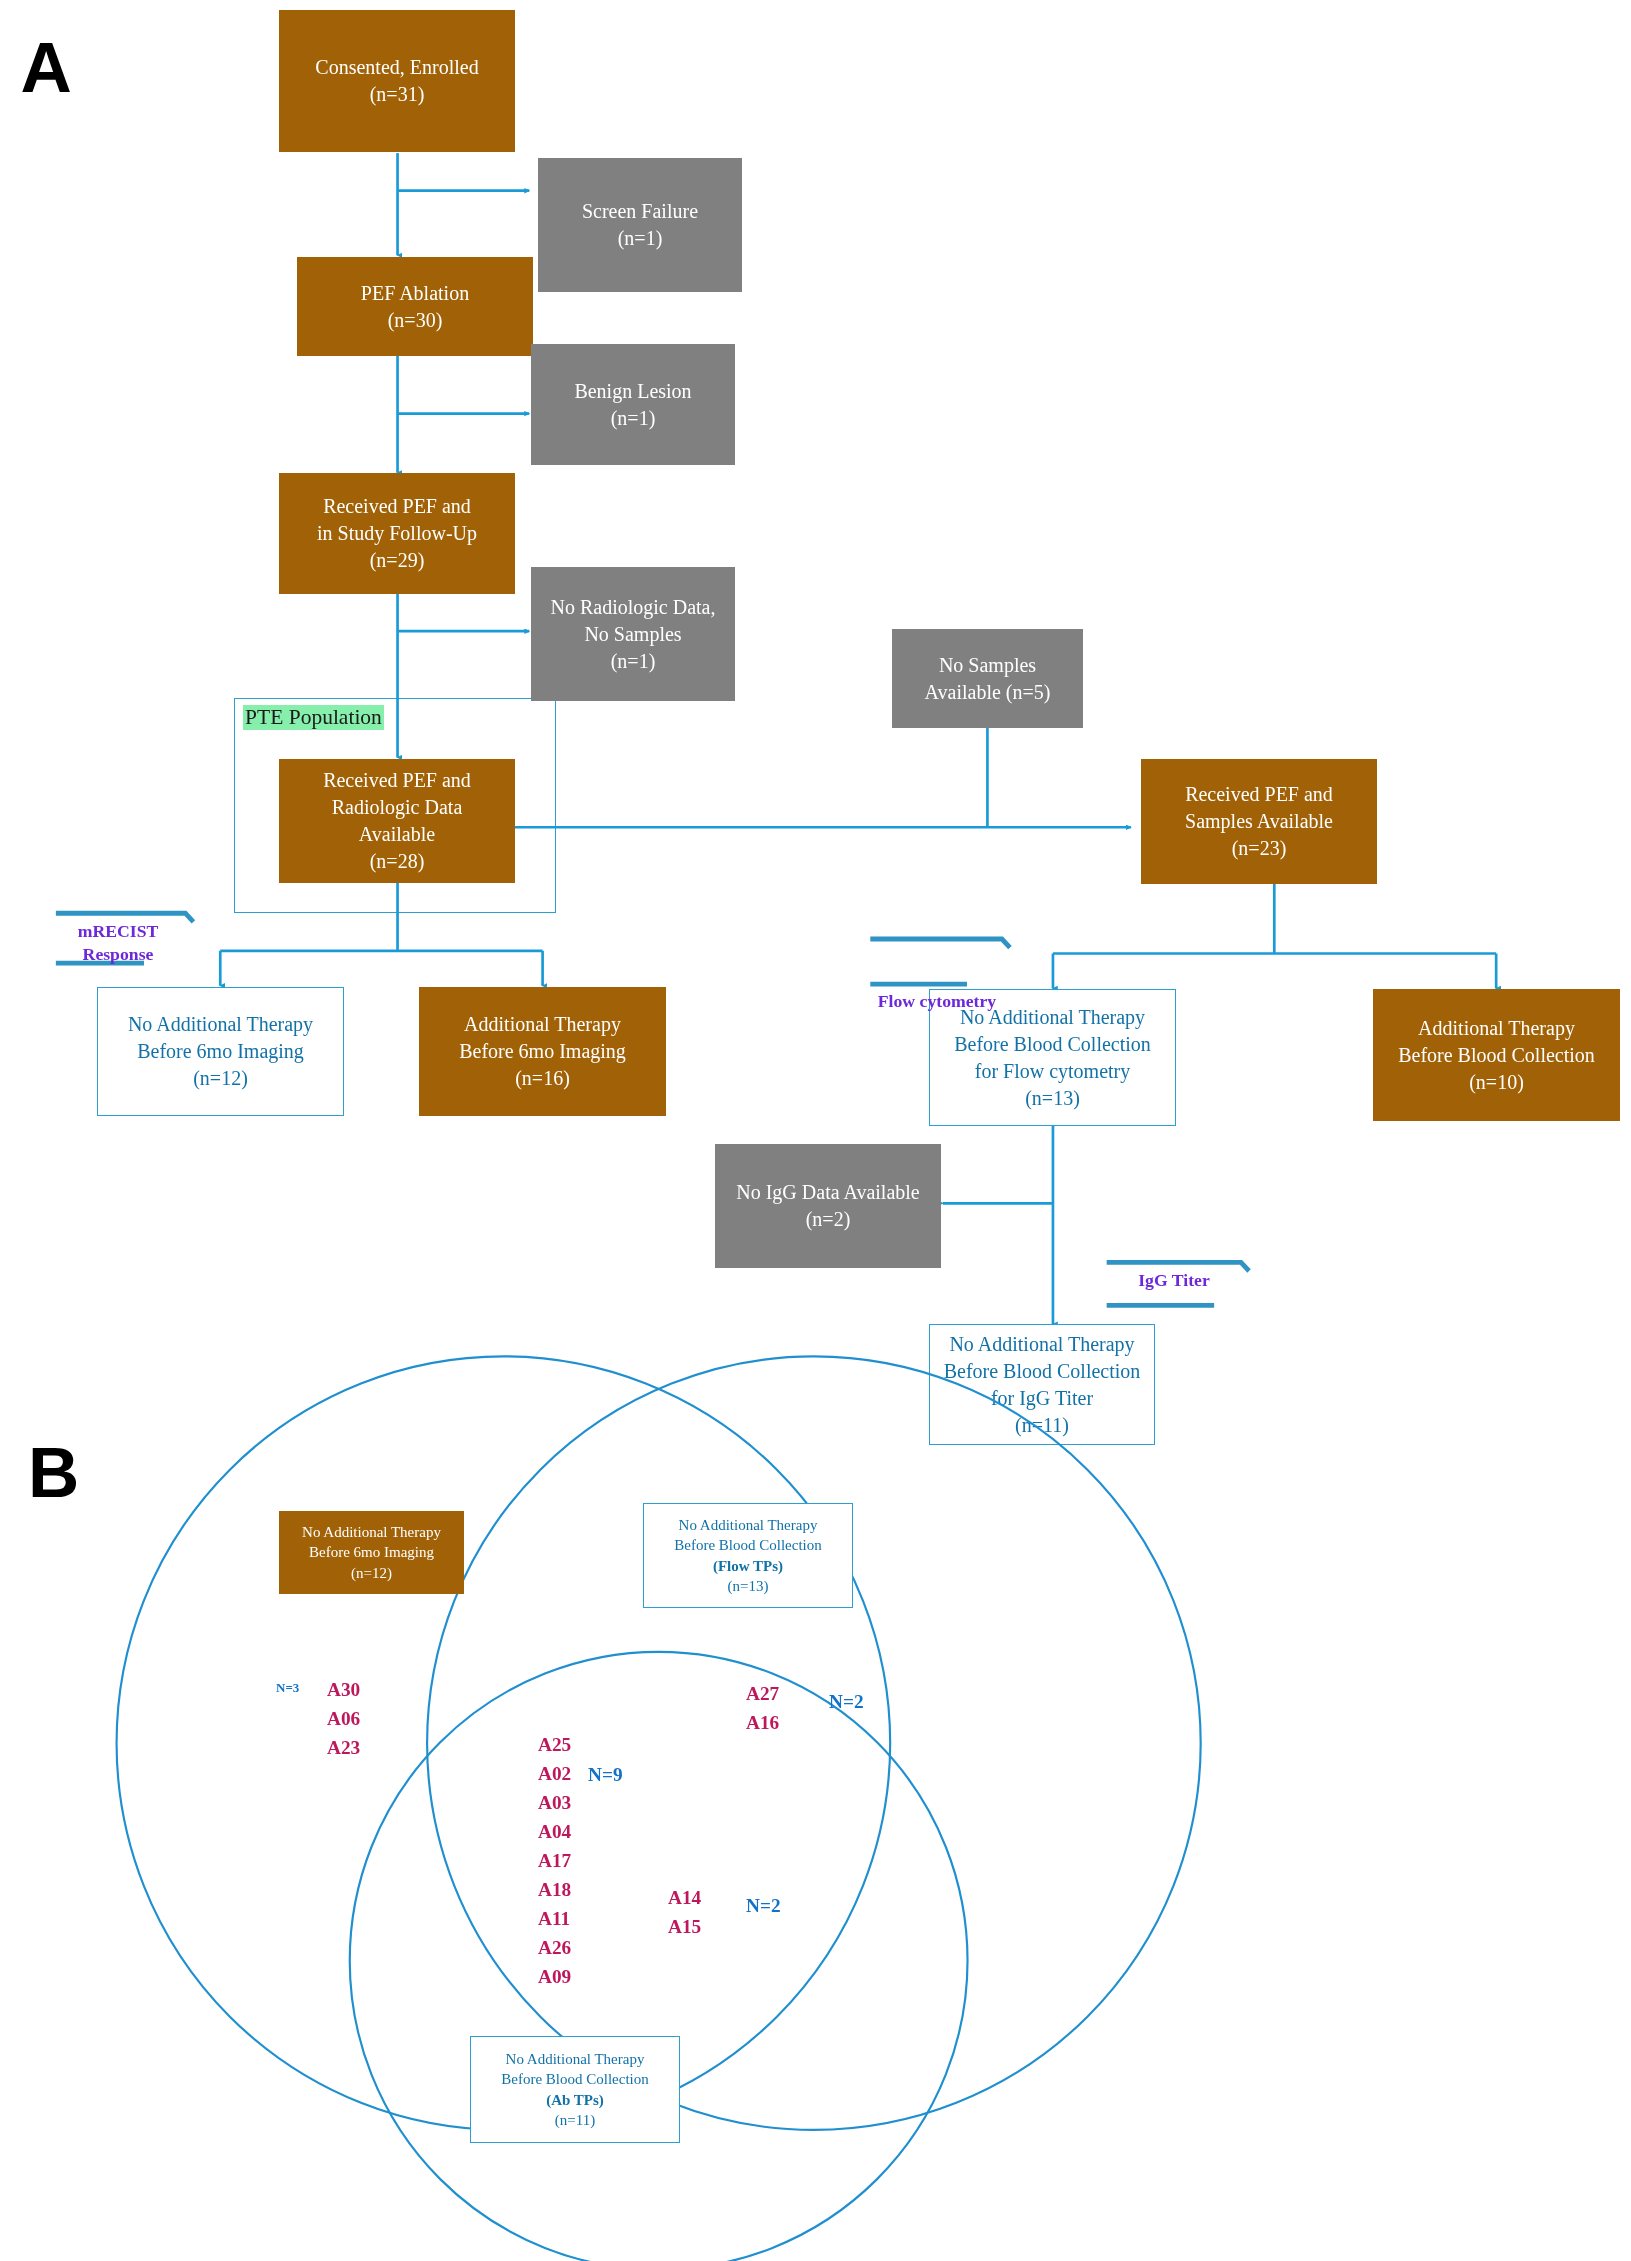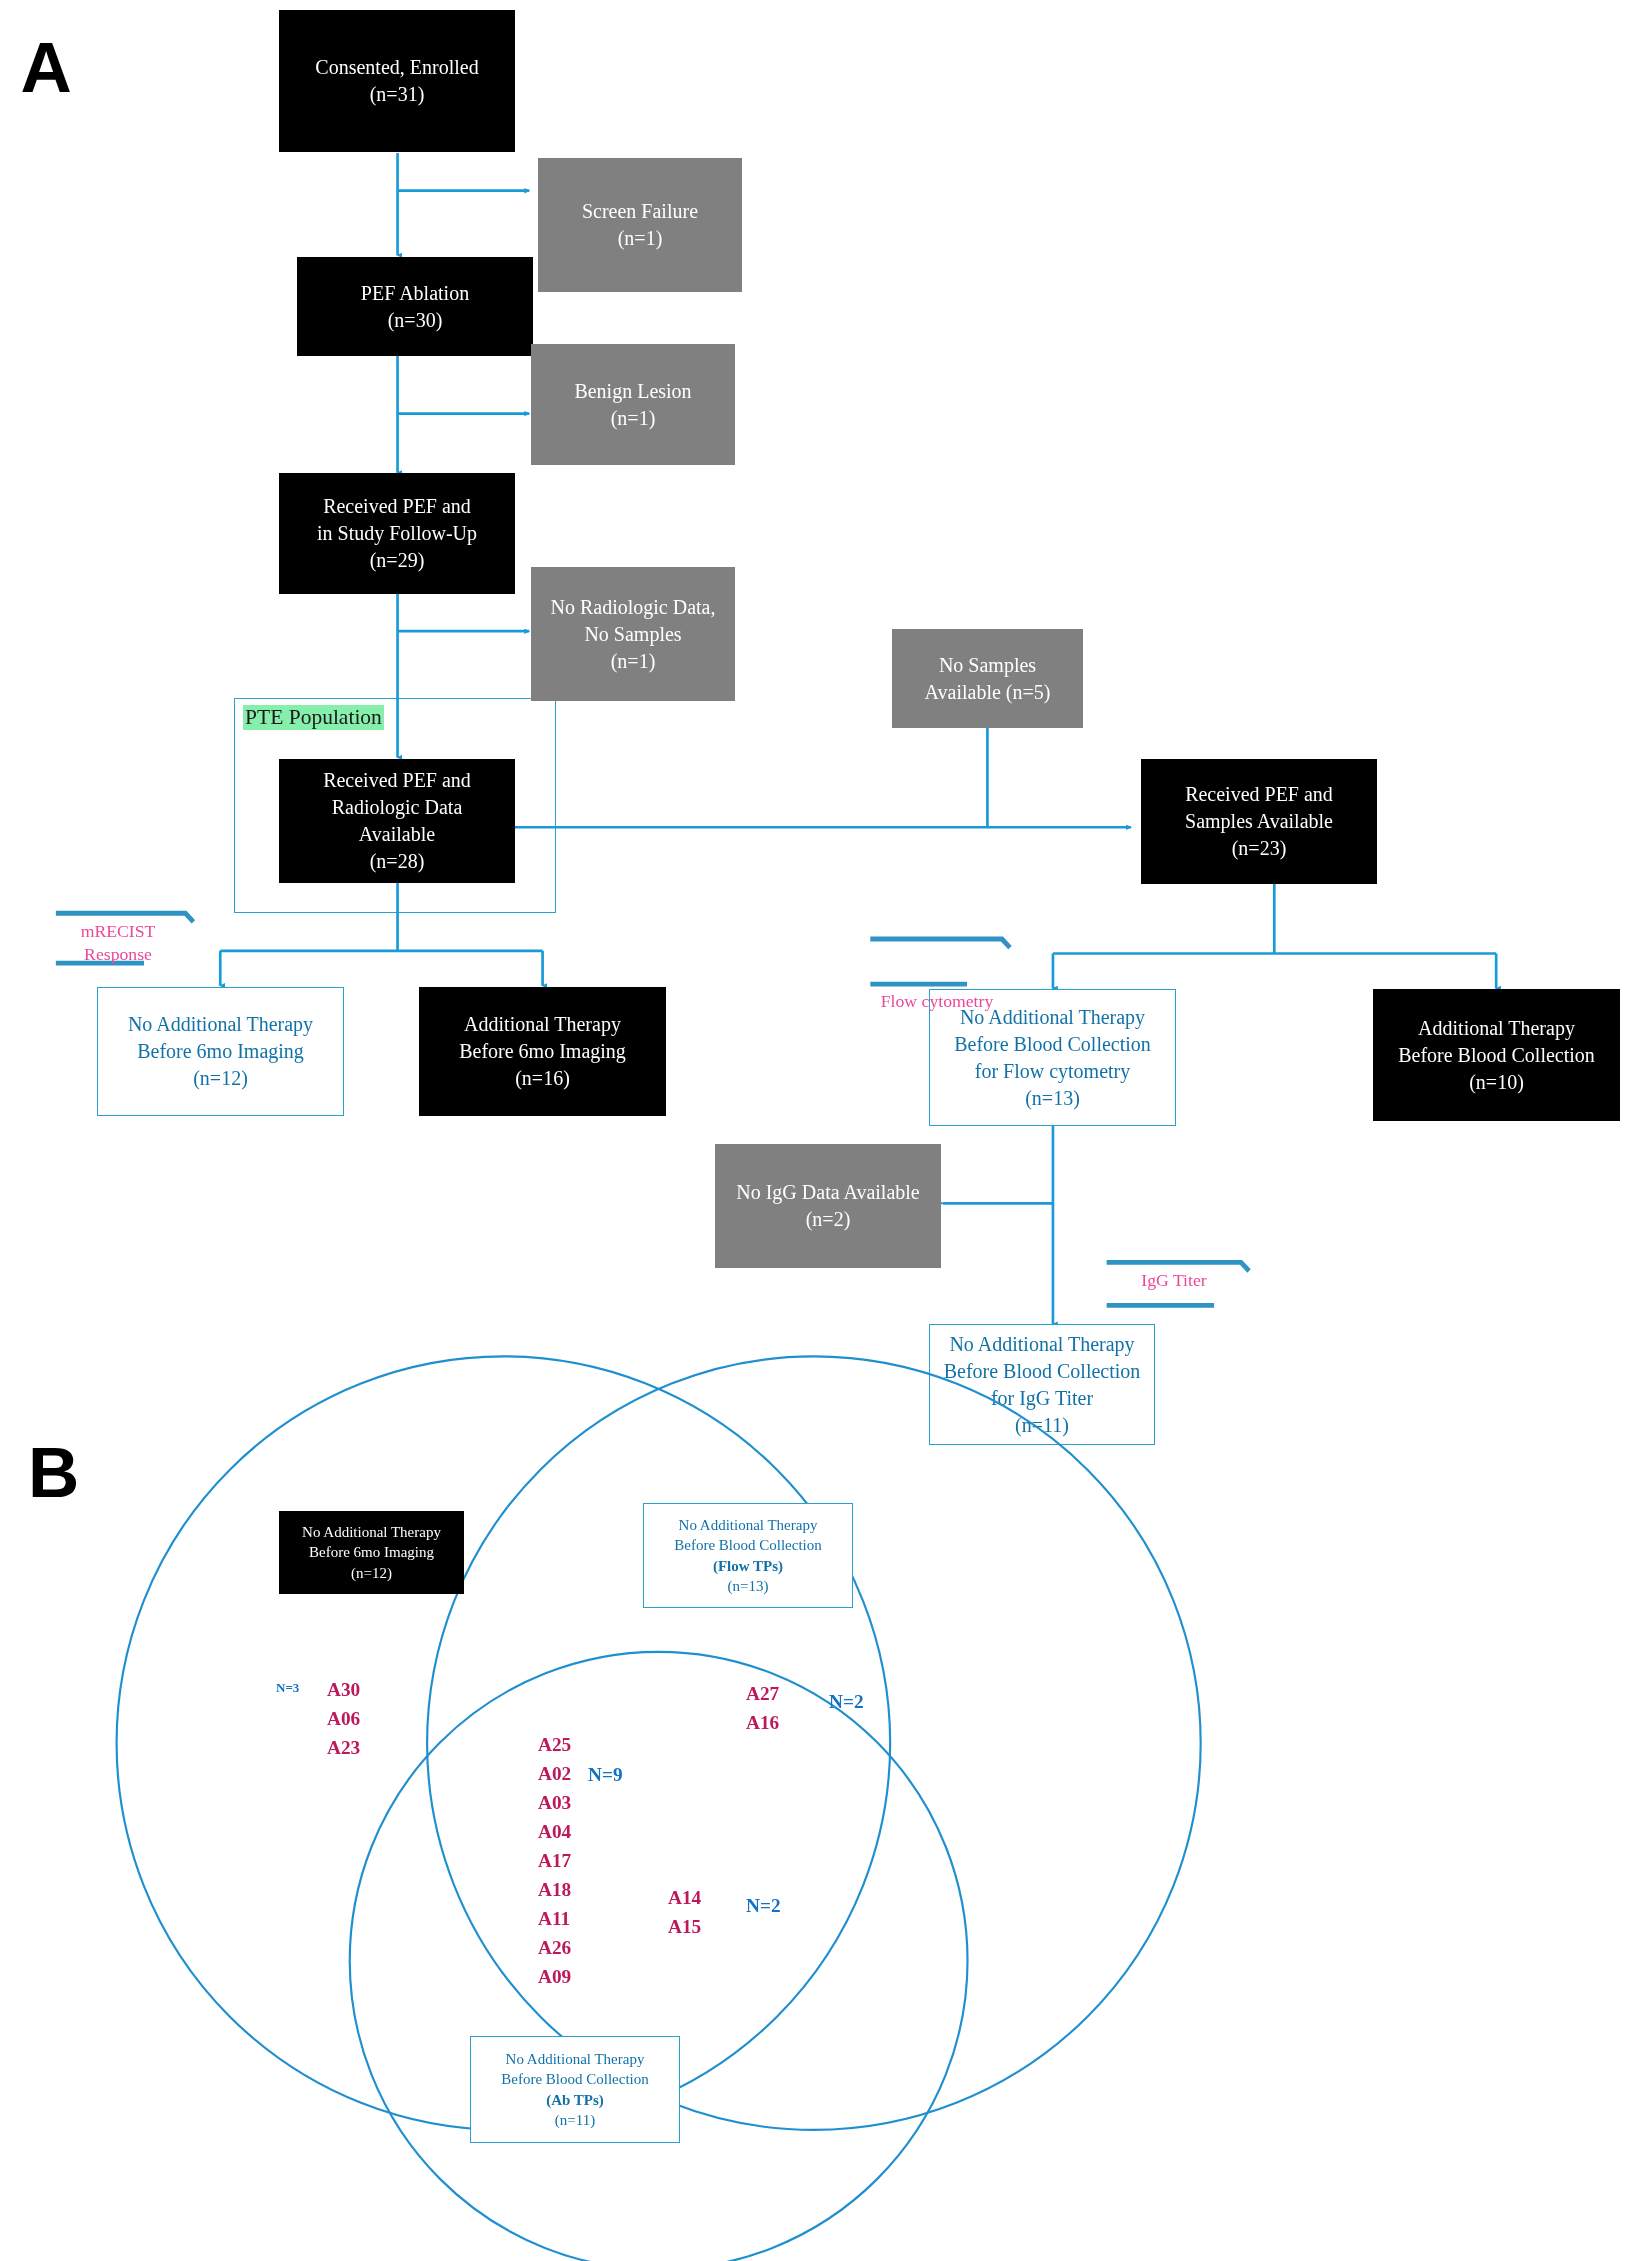--- a/index.html
+++ b/index.html
@@ -33,21 +33,21 @@
     display: flex;
     align-items: center;
     justify-content: center;
     text-align: center;
     line-height: 1.35;
     font-family: "Liberation Serif", "DejaVu Serif", serif;
     padding: 2.1px 3.2px;
   }
   .node .txt { display: block; width: 100%; }
   .node.filled {
-    background: #000000;
+    background: #a16207;
     color: #ffffff;
   }
   .node.gray {
     background: #808080;
     color: #ffffff;
   }
   .node.outline {
     background: #ffffff;
     color: #1272a8;
     border: 1.1px solid #2a9fd0;
@@ -73,22 +73,22 @@
     position: absolute;
     left: 0; top: 0;
     width: 1631px;
     height: 2261px;
     pointer-events: none;
   }
   
   .bracket-label {
     position: absolute;
     font-family: "Liberation Serif", "DejaVu Serif", serif;
-    font-weight: normal;
-    color: #ec4899;
+    font-weight: bold;
+    color: #6d28d9;
     text-align: center;
     line-height: 1.3;
     white-space: nowrap;
   }
   
   .venn-label {
     position: absolute;
     font-family: "Liberation Serif", "DejaVu Serif", serif;
     font-weight: bold;
     color: #be185d;

